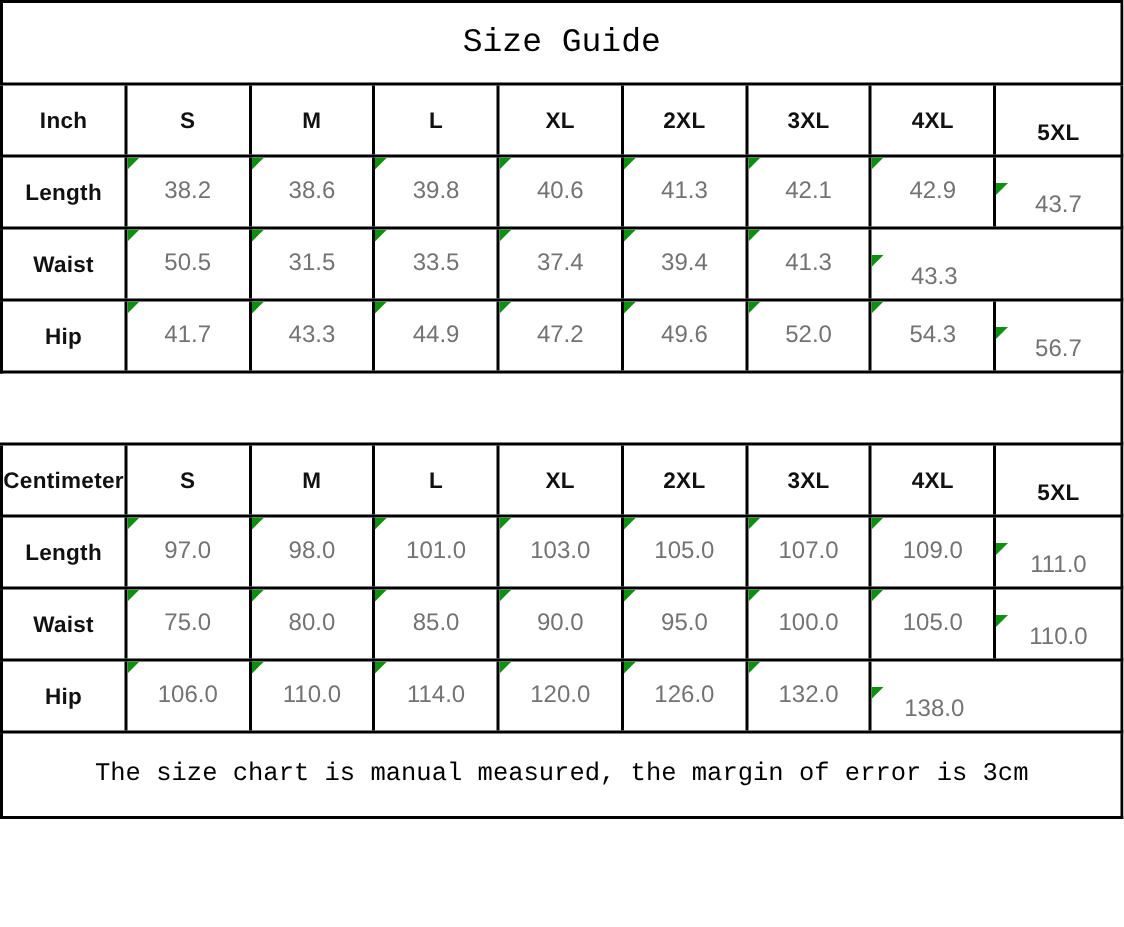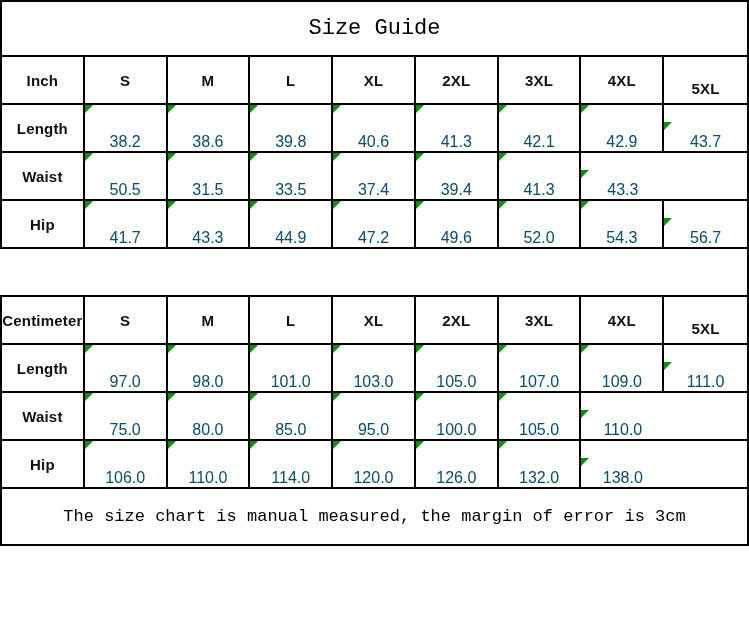--- a/index.html
+++ b/index.html
@@ -28,21 +28,21 @@
   .cell {
     position: relative;
     display: flex; align-items: center; justify-content: center;
     border-right: 2px solid var(--border-color, #000);
     overflow: hidden;
   }
   .cell:last-child { border-right: none; margin-top: 17px; }
 
   .hdr { font-weight: bold; font-size: 15px; color: #111111; letter-spacing: 0.2px; }
   .unit { font-size: 15px; }
-  .val  { font-size: 16px; color: #0c4a6e; align-items: flex-end; }
+  .val  { font-size: 16px; color: #737373; }
 
   .corner {
     position: absolute; top: 0; left: 0;
     width: 0; height: 0;
     border-top: 8px solid var(--green, #0f8f0f);
     border-right: 8px solid transparent;
   }
 
   .title-text {
     font-family: "Liberation Mono", "DejaVu Sans Mono", monospace;
@@ -237,20 +237,24 @@
     <div class="cell val">
         <span class="corner"></span>
         <span>80.0</span>
       </div>
     <div class="cell val">
         <span class="corner"></span>
         <span>85.0</span>
       </div>
     <div class="cell val">
         <span class="corner"></span>
+        <span>90.0</span>
+      </div>
+    <div class="cell val">
+        <span class="corner"></span>
         <span>95.0</span>
       </div>
     <div class="cell val">
         <span class="corner"></span>
         <span>100.0</span>
       </div>
     <div class="cell val">
         <span class="corner"></span>
         <span>105.0</span>
       </div>

